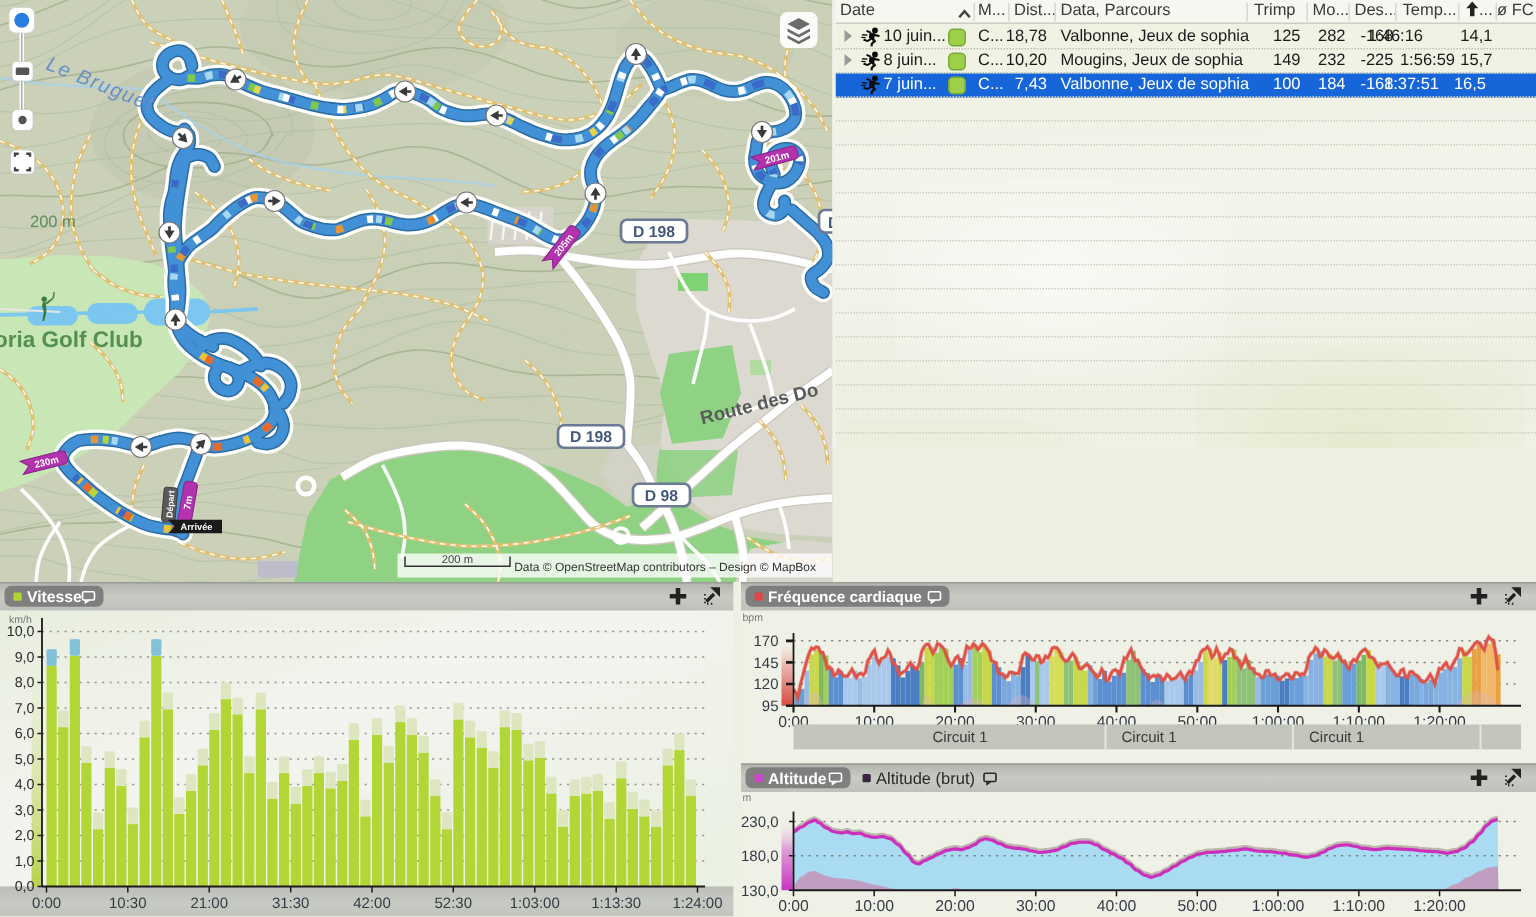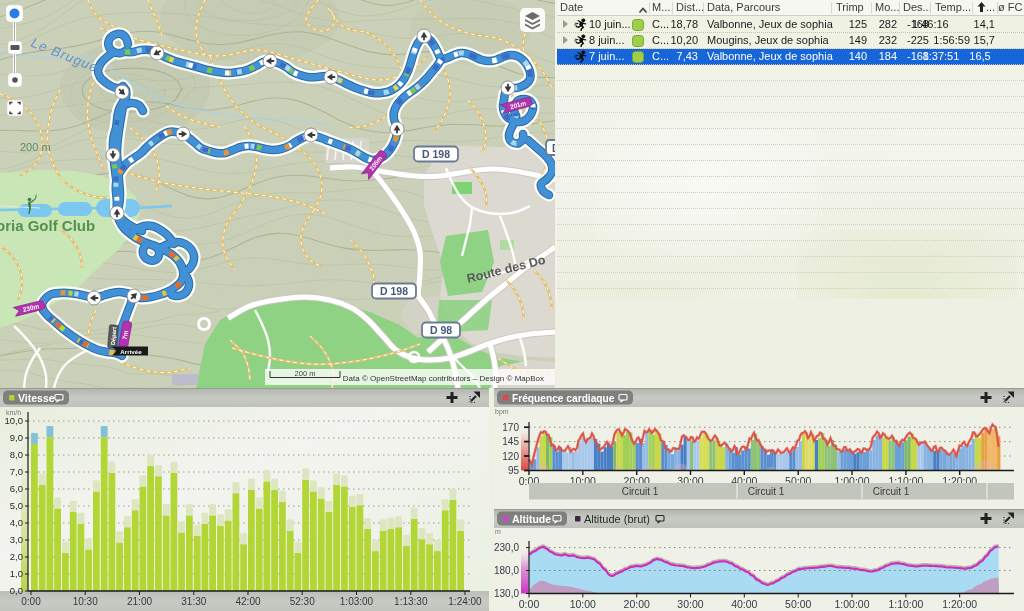--- a/index.html
+++ b/index.html
@@ -496,21 +496,21 @@
             <path d="M8.3 8.9 L6.5 11.0 L6.3 12.9 L7.7 13.0 L8.0 11.3 L9.7 9.7 Z"></path>
             <path d="M0.8 4.7 L4.3 5.0 L4.2 5.9 L0.8 5.6 Z"></path>
             <path d="M0.2 6.5 L3.2 6.7 L3.1 7.5 L0.2 7.3 Z"></path>
           </g>
         </svg>
 <span style="position:absolute;left:32px;top:1px">7 juin...</span>
 <span style="position:absolute;left:75px;top:2px;width:12px;height:12px;border-radius:3.5px;background:#9dd048;border:0.5px solid #7aa836"></span>
 <span style="position:absolute;left:95px;top:1px">C...</span>
 <span style="position:absolute;left:85px;top:1px;width:56px;text-align:right">7,43</span>
 <span style="position:absolute;left:150px;top:1px">Valbonne, Jeux de sophia</span>
-<span style="position:absolute;left:250px;top:1px;width:60px;text-align:right">140</span>
+<span style="position:absolute;left:250px;top:1px;width:60px;text-align:right">100</span>
 <span style="position:absolute;left:290px;top:1px;width:50px;text-align:right">184</span>
 <span style="position:absolute;left:315px;top:1px;width:57px;text-align:right">-168</span>
 <span style="position:absolute;left:355px;top:1px;width:58px;text-align:center">1:37:51</span>
 <span style="position:absolute;left:408px;top:1px;width:30px;text-align:center">16,5</span>
 </div>
 <div style="position:absolute;left:0;top:64px;width:469px;border-top:1px dotted #c2c2b2"></div>
 <div style="position:absolute;left:0;top:80px;width:469px;border-top:1px dotted #cfcfbf"></div>
 <div style="position:absolute;left:0;top:96px;width:469px;border-top:1px dotted #cfcfbf"></div>
 <div style="position:absolute;left:0;top:112px;width:469px;border-top:1px dotted #cfcfbf"></div>
 <div style="position:absolute;left:0;top:128px;width:469px;border-top:1px dotted #cfcfbf"></div>

